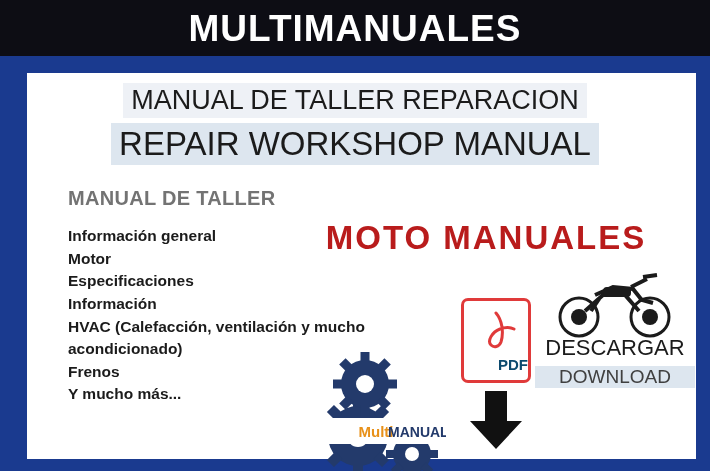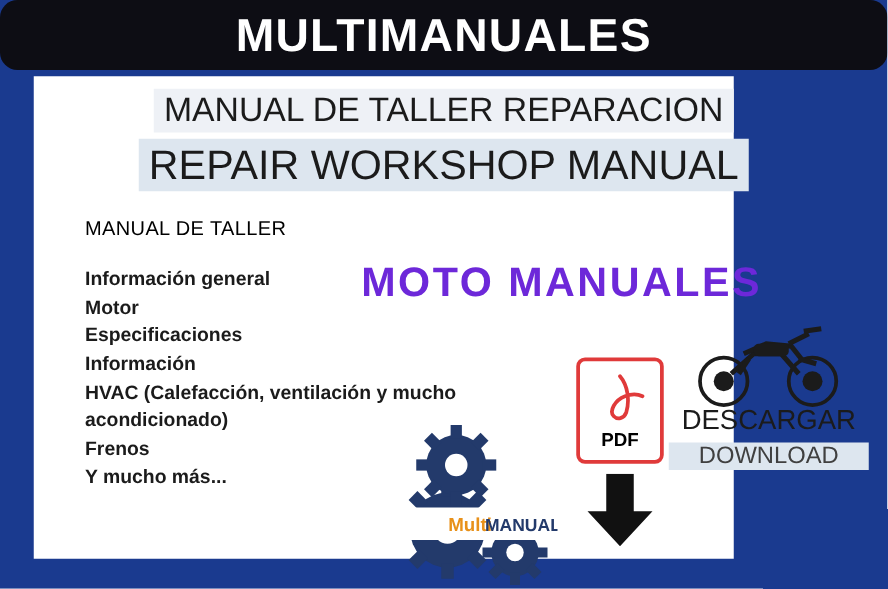--- a/index.html
+++ b/index.html
@@ -25,37 +25,36 @@
   .banner {
     position: absolute;
     left: 0;
     top: 0;
     width: 710px;
     height: 56px;
     background: #0d0d14;
     display: flex;
     align-items: center;
     justify-content: center;
-    border-radius: 14px;
   }
   .banner-title {
     color: #ffffff;
     font-size: 37px;
     font-weight: bold;
     letter-spacing: 1px;
     font-family: "Liberation Sans", sans-serif;
     text-align: center;
     line-height: 1;
   }
   
   .panel {
     position: absolute;
     left: 27px;
-    top: 61px;
-    width: 560px;
+    top: 73px;
+    width: 669px;
     height: 386px;
     background: #ffffff;
   }
   
   .headings {
     position: absolute;
     left: 0;
     top: 0;
     width: 656px;
     text-align: center;
@@ -75,23 +74,23 @@
     font-size: 33px;
     color: #1b1b1b;
     background: #dde6ef;
     padding: 2px 8px 2px 8px;
     font-family: "Liberation Sans", sans-serif;
   }
   .subheading {
     position: absolute;
     left: 41px;
     top: 114px;
-    font-size: 16px;
-    font-weight: normal;
-    color: #000000;
+    font-size: 20px;
+    font-weight: bold;
+    color: #737373;
     letter-spacing: 0.3px;
   }
   .feature-list {
     position: absolute;
     left: 41px;
     top: 152px;
     width: 320px;
     font-size: 15.5px;
     font-weight: bold;
     color: #1b1b1b;
@@ -99,22 +98,22 @@
   }
   .feature-list .li {
     display: block;
   }
   
   .moto-title {
     position: absolute;
     left: 262px;
     top: 146px;
     width: 394px;
-    text-align: left;
-    color: #6d28d9;
+    text-align: center;
+    color: #b91c1c;
     font-size: 33px;
     font-weight: bold;
     letter-spacing: 2px;
     font-family: "Liberation Sans", sans-serif;
   }
   
   .gear-logo {
     position: absolute;
     left: 273px;
     top: 271px;
@@ -140,22 +139,22 @@
     top: 9px;
     transform: translateX(-50%);
     width: 40px;
     height: 40px;
   }
   .pdf-icon .pdf-label {
     position: absolute;
     bottom: 7px;
     left: 0;
     width: 100%;
-    text-align: center;
-    color: #000000;
+    text-align: right;
+    color: #0c4a6e;
     font-weight: bold;
     font-size: 15px;
   }
   
   .down-arrow {
     position: absolute;
     left: 438px;
     top: 318px;
     width: 62px;
     height: 60px;

